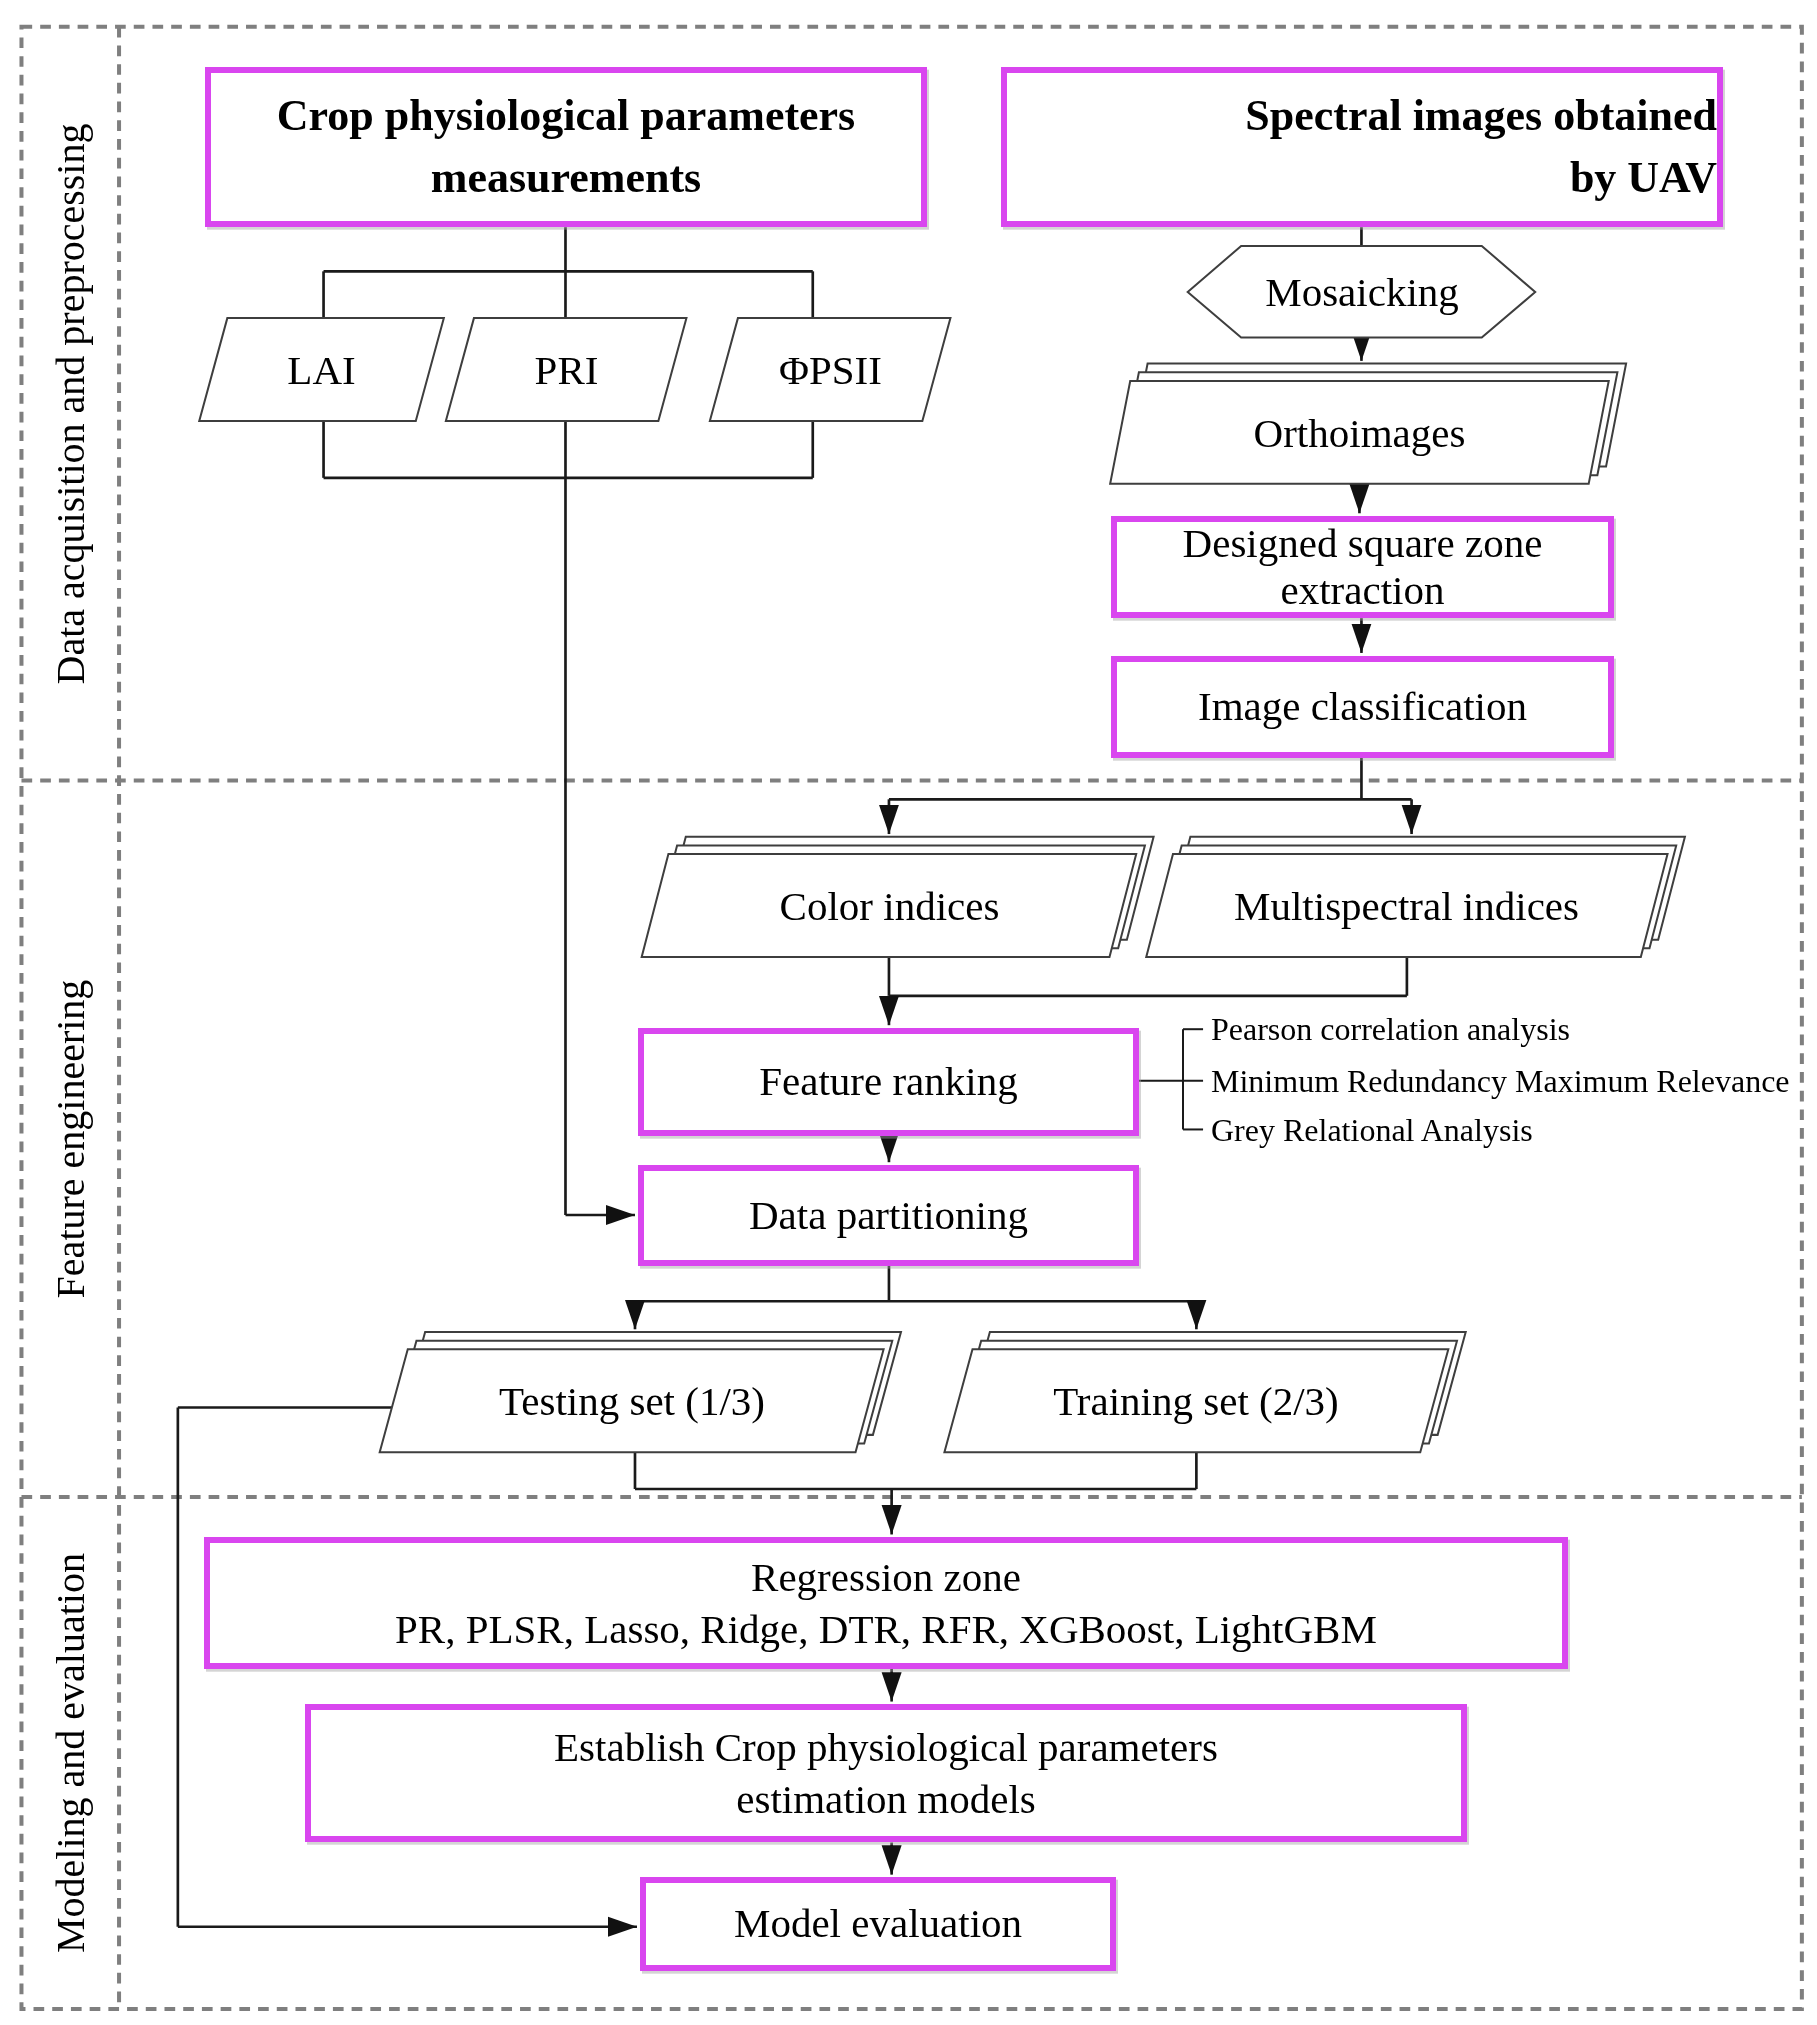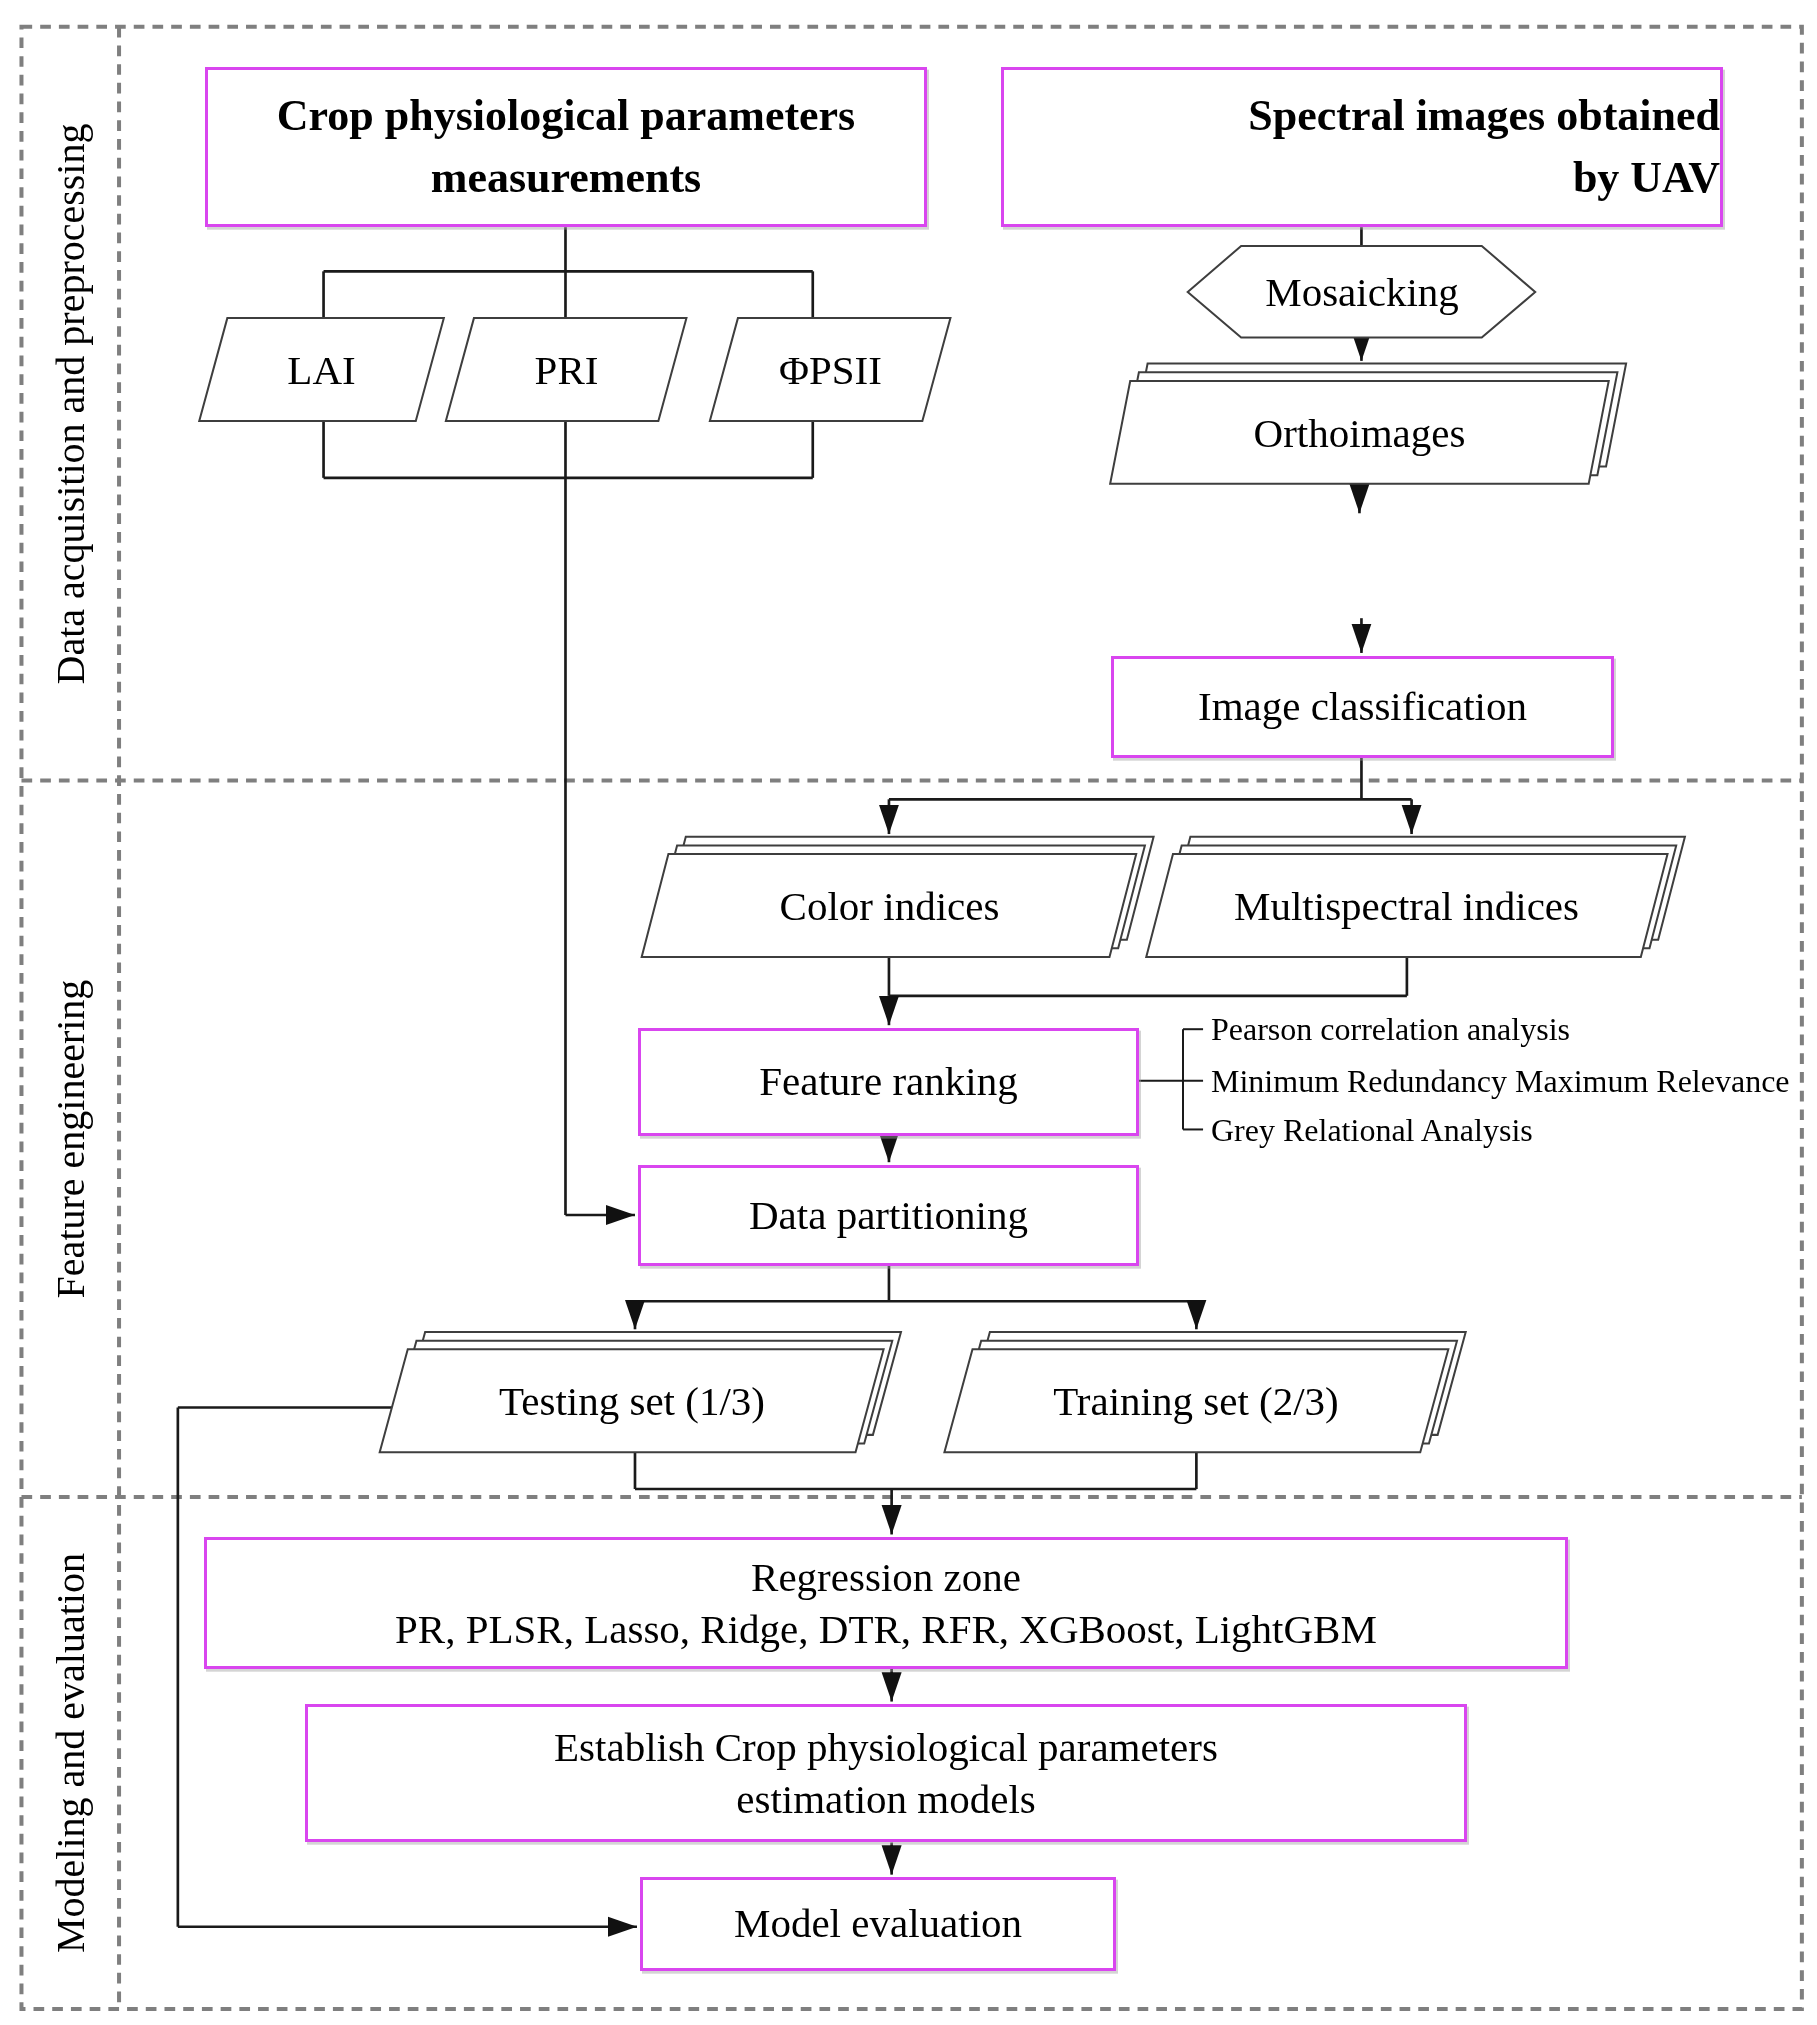--- a/index.html
+++ b/index.html
@@ -9,21 +9,21 @@
     height:2025px;
     background:#ffffff;
     font-family:"Liberation Serif", serif;
     color:#000;
     overflow:hidden;
   }
   #wires{position:absolute;left:0;top:0;z-index:1;}
   .box{
     position:absolute;
     background:#fff;
-    border:3px solid #d946ef;
+    border:6px solid #d946ef;
     box-sizing:border-box;
     display:flex;
     flex-direction:column;
     align-items:center;
     justify-content:center;
     text-align:center;
     font-size:41px;
     line-height:1.25;
     z-index:2;
     box-shadow:2px 2.7px 0 rgba(160,160,160,.45);
@@ -160,20 +160,24 @@
   <div class="box hdr" style="left:205px;top:67px;width:722px;height:160px;">
     <span>Crop physiological parameters</span>
     <span>measurements</span>
   </div>
 
   <div class="box hdr" style="left:1001px;top:67px;width:722px;height:160px;align-items:flex-end;">
     <span>Spectral images obtained</span>
     <span>by UAV</span>
   </div>
 
+  <div class="box" style="left:1111px;top:516px;width:503px;height:102px;line-height:1.15;">
+    <span>Designed square zone</span>
+    <span>extraction</span>
+  </div>
 
   <div class="box" style="left:1111px;top:656px;width:503px;height:102px;">
     <span>Image classification</span>
   </div>
 
   <div class="box" style="left:638px;top:1028px;width:501px;height:108px;">
     <span>Feature ranking</span>
   </div>
 
   <div class="box" style="left:638px;top:1165px;width:501px;height:101px;">

